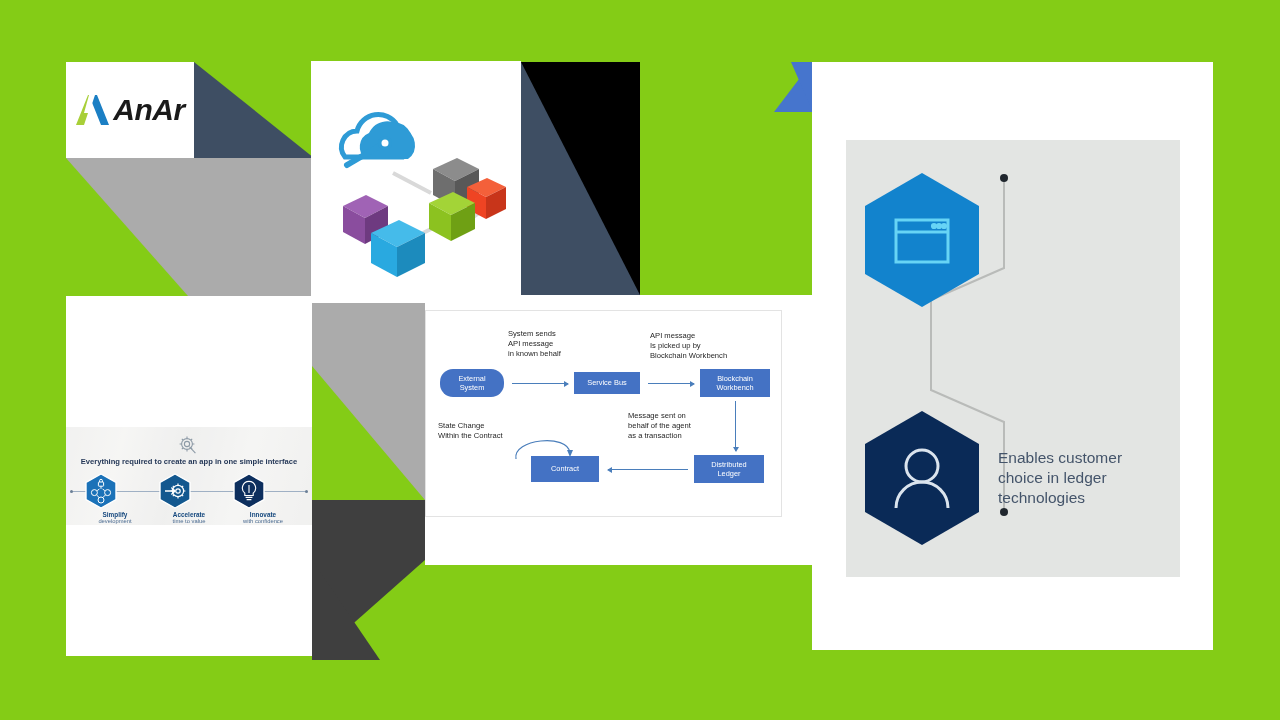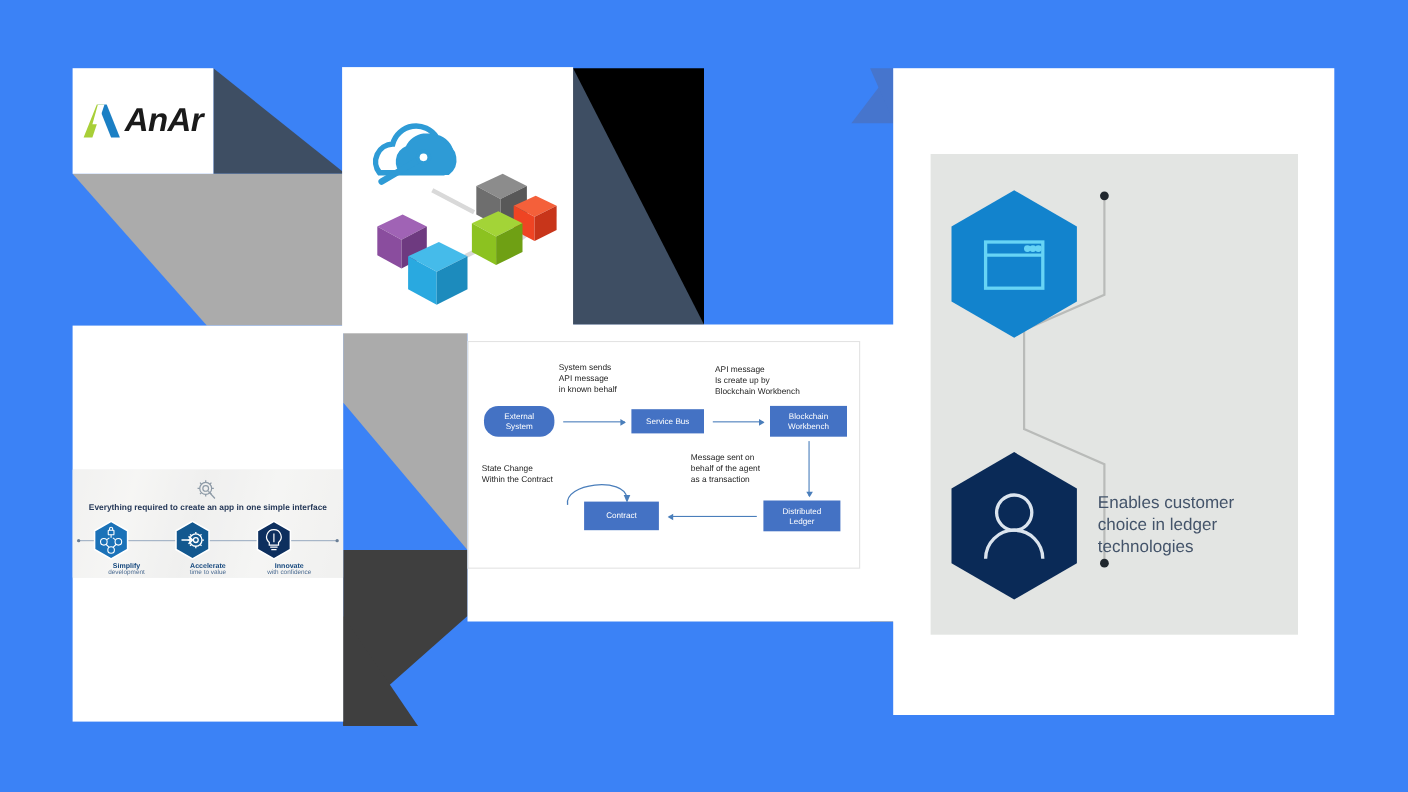--- a/index.html
+++ b/index.html
@@ -1,18 +1,18 @@
 <!DOCTYPE html>
 <html><head>
 <meta charset="utf-8">
 <style>
   html,body{margin:0;padding:0;background:#000;}
   body{width:1280px;height:720px;position:relative;overflow:hidden;
        font-family:"Liberation Sans",sans-serif;}
-  .stage{position:absolute;inset:0;background:#3b82f6;text-decoration:underline;}
+  .stage{position:absolute;inset:0;background:#84cc16;text-decoration:underline;}
   .shape{position:absolute;}
 
   
   .panel{position:absolute;background:#fff;overflow:hidden;}
 
   
   #logo-card{left:66px;top:62px;width:128px;height:96px;background:#fff;
              display:flex;align-items:center;justify-content:center;}
   .logo-wrap{display:flex;align-items:center;gap:2px;}
   .logo-txt{font-weight:bold;font-style:italic;font-size:30px;color:#1a1a1a;
@@ -227,21 +227,21 @@
   <div class="panel" id="diagram-panel">
     <div id="diagram-inner">
 
       <div class="dlabel" style="left:82px;top:18px;">
         <div>System sends</div>
         <div>API message</div>
         <div>in known behalf</div>
       </div>
       <div class="dlabel" style="left:224px;top:20px;">
         <div>API message</div>
-        <div>Is create up by</div>
+        <div>Is picked up by</div>
         <div>Blockchain Workbench</div>
       </div>
       <div class="dlabel" style="left:202px;top:100px;">
         <div>Message sent on</div>
         <div>behalf of the agent</div>
         <div>as a transaction</div>
       </div>
       <div class="dlabel" style="left:12px;top:110px;">
         <div>State Change</div>
         <div>Within the Contract</div>

